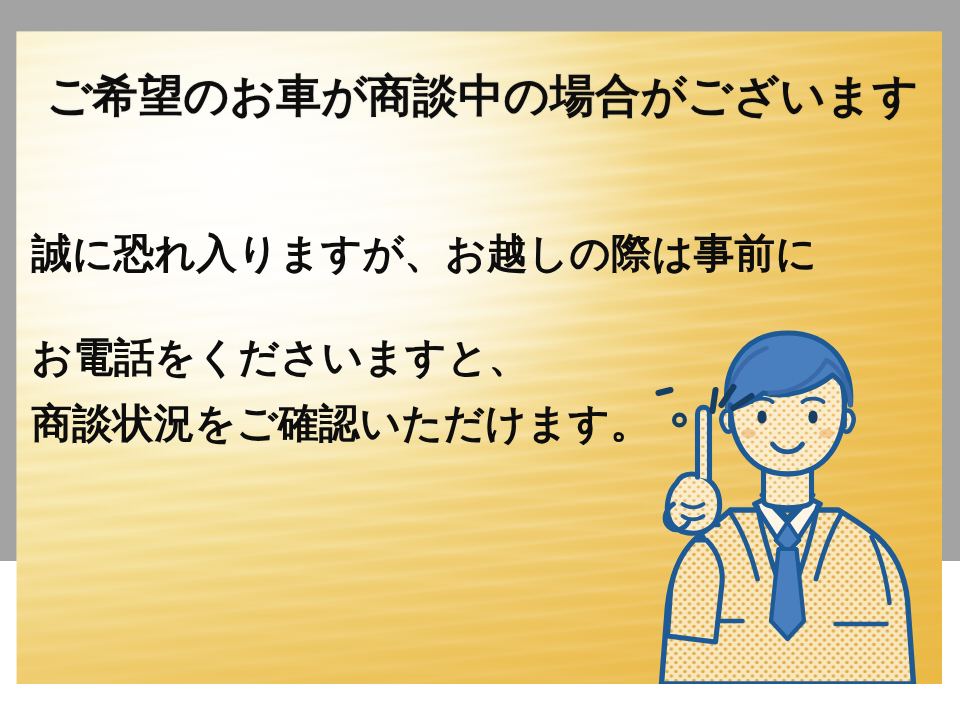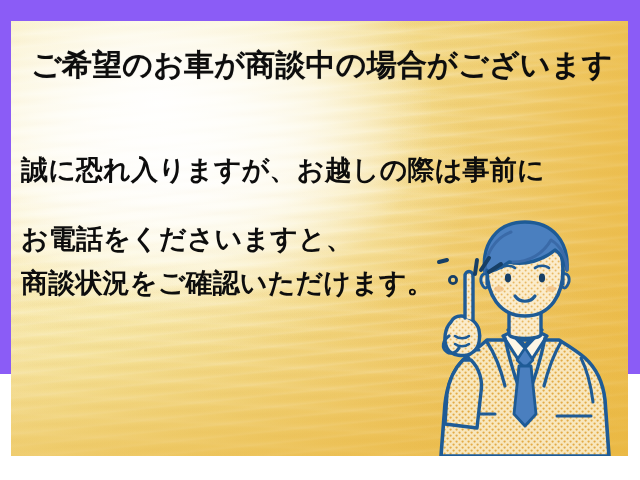--- a/index.html
+++ b/index.html
@@ -1,20 +1,20 @@
 <!DOCTYPE html>
 <html><head>
 <meta charset="utf-8">
 <style>
   html,body{margin:0;padding:0;}
   body{
     width:640px;height:480px;overflow:hidden;background:#ffffff;
     font-family:"DejaVu Sans","Liberation Sans",sans-serif;
   }
-  #stage{position:relative;width:640px;height:374px;background:#8b5cf6;}
+  #stage{position:relative;width:640px;height:374px;background:#a3a3a3;}
 
   
   #panel{
     position:absolute;left:11px;top:21px;width:617px;height:435px;
     overflow:hidden;
     background:
       radial-gradient(ellipse 62% 55% at 26% 34%, rgba(255,255,255,0.96) 0%, rgba(255,253,240,0.80) 32%, rgba(255,248,214,0.25) 62%, rgba(255,255,255,0) 80%),
       linear-gradient(118deg,#f7e8a6 0%, #f8eab0 16%, #f6e6a2 30%, #f3d987 50%, #f0cb6c 70%, #eec25c 86%, #edbe54 100%);
   }
   

